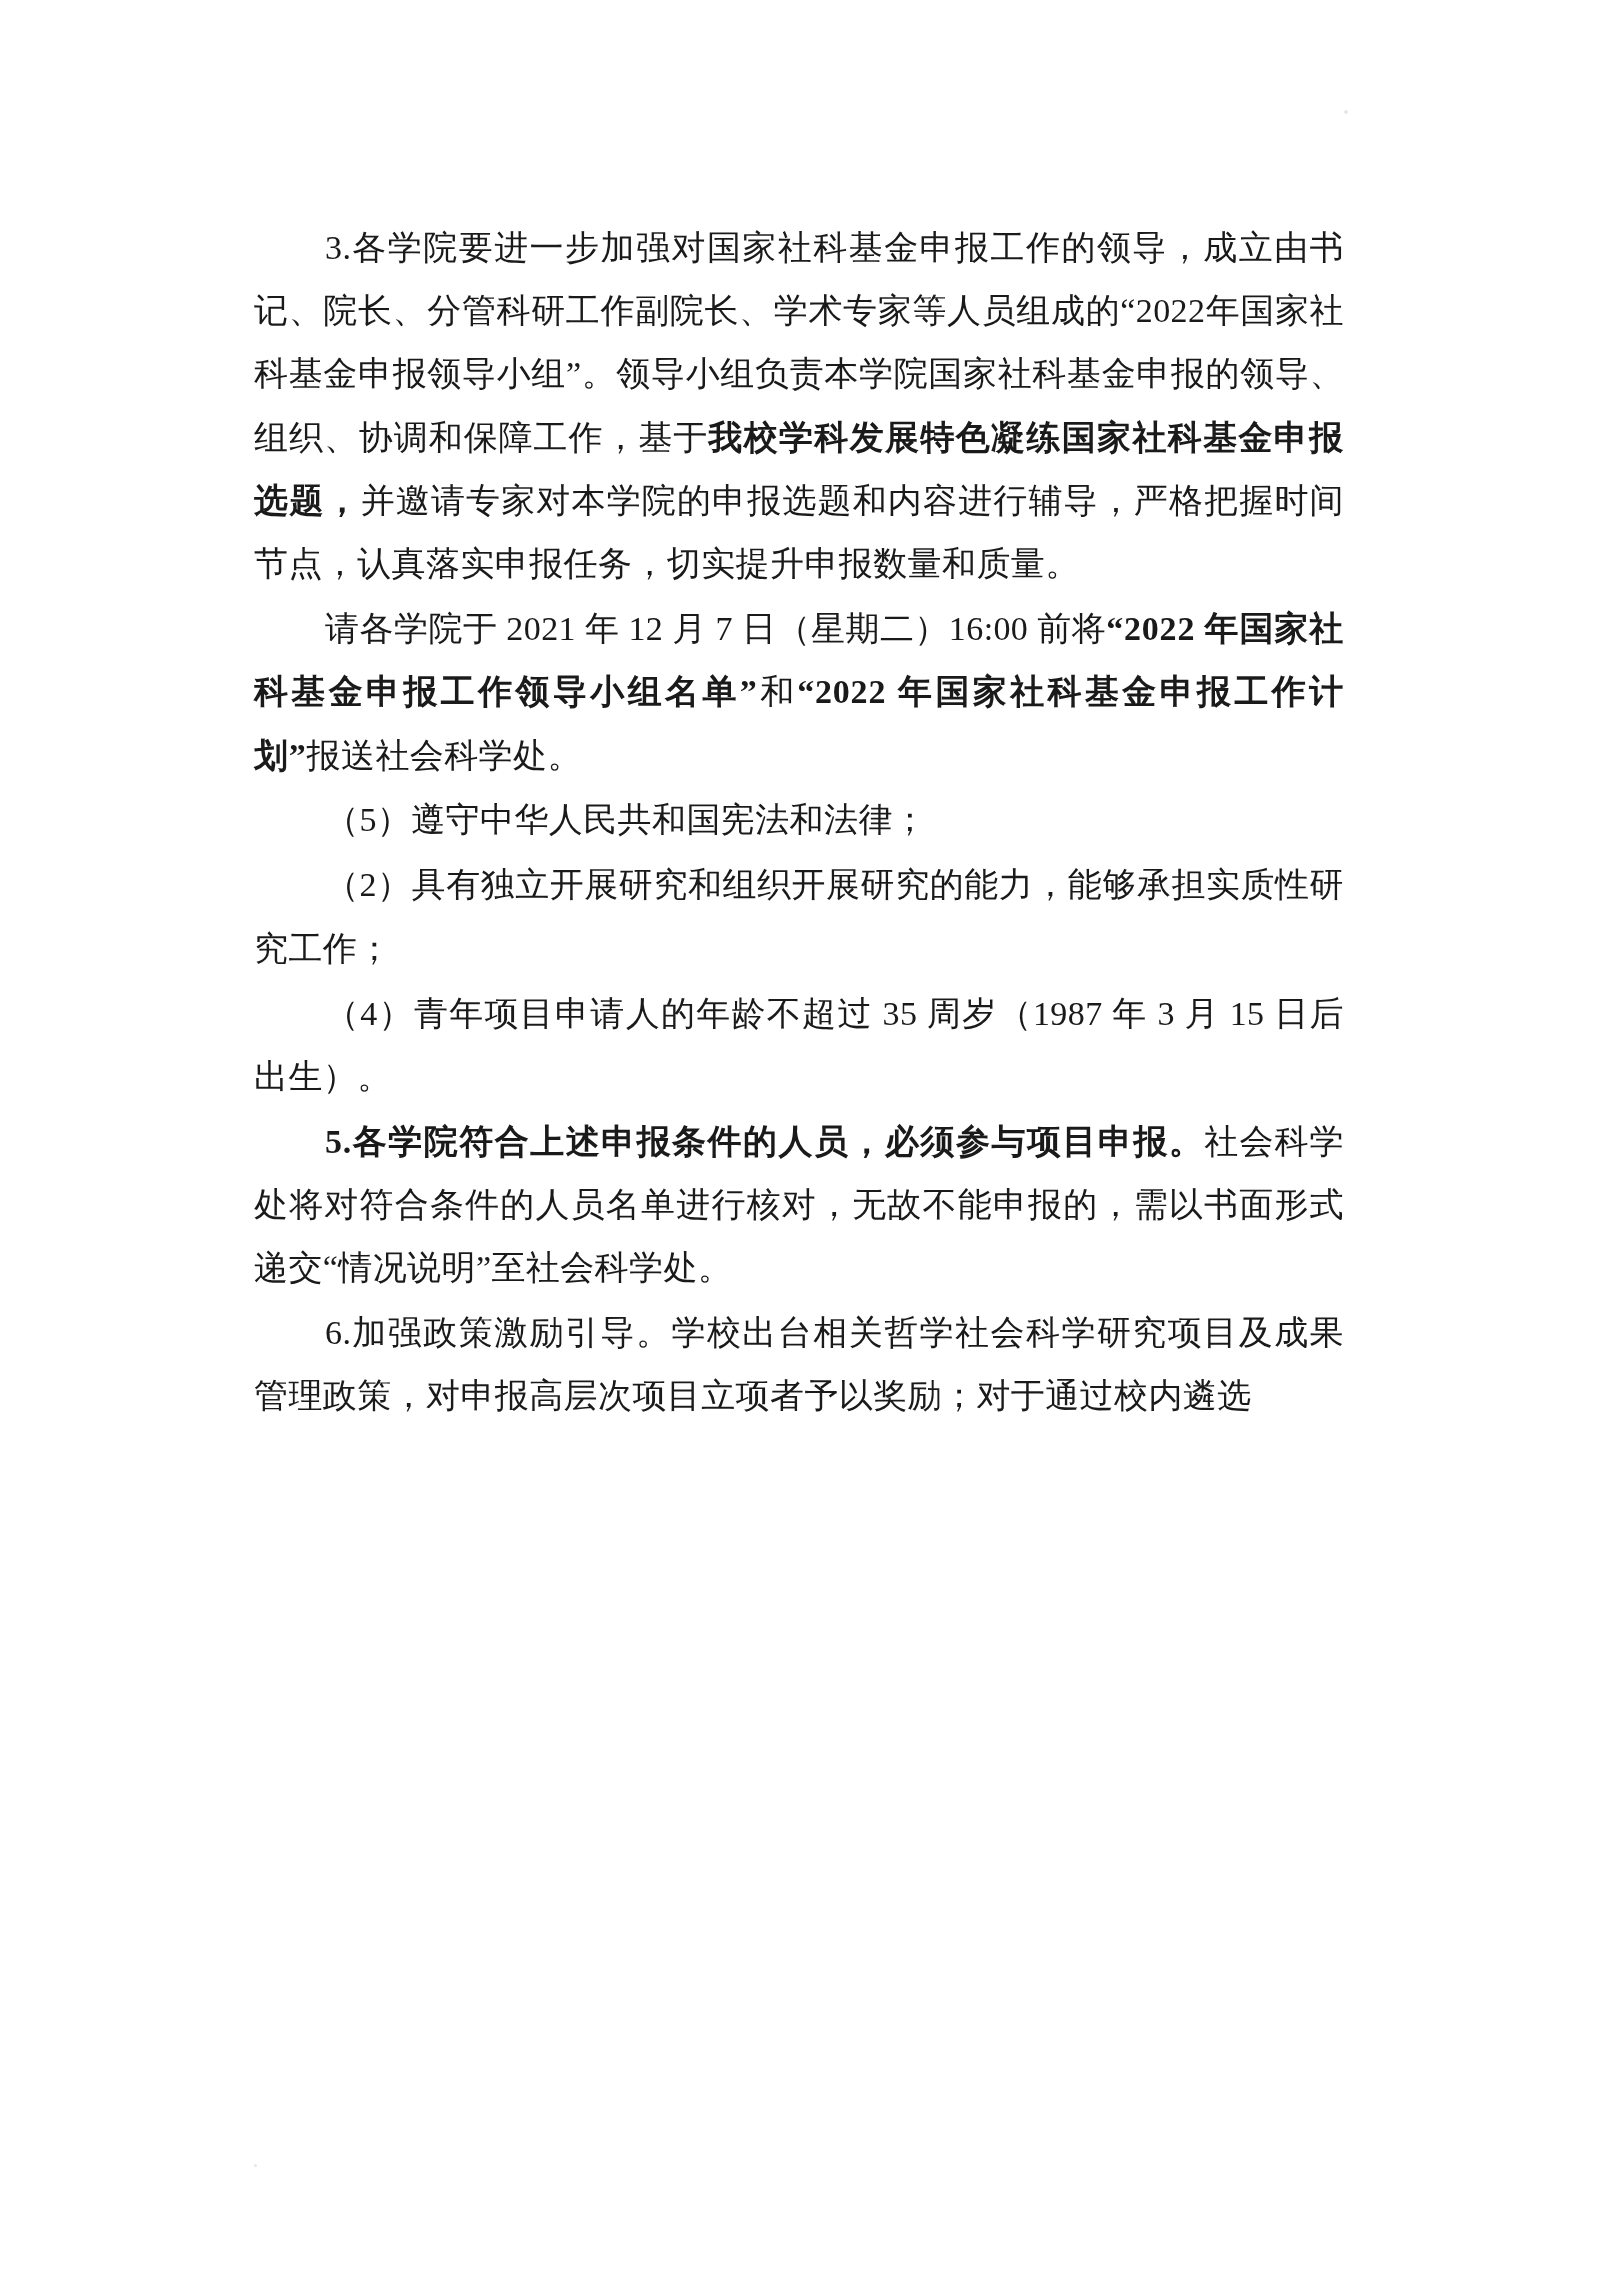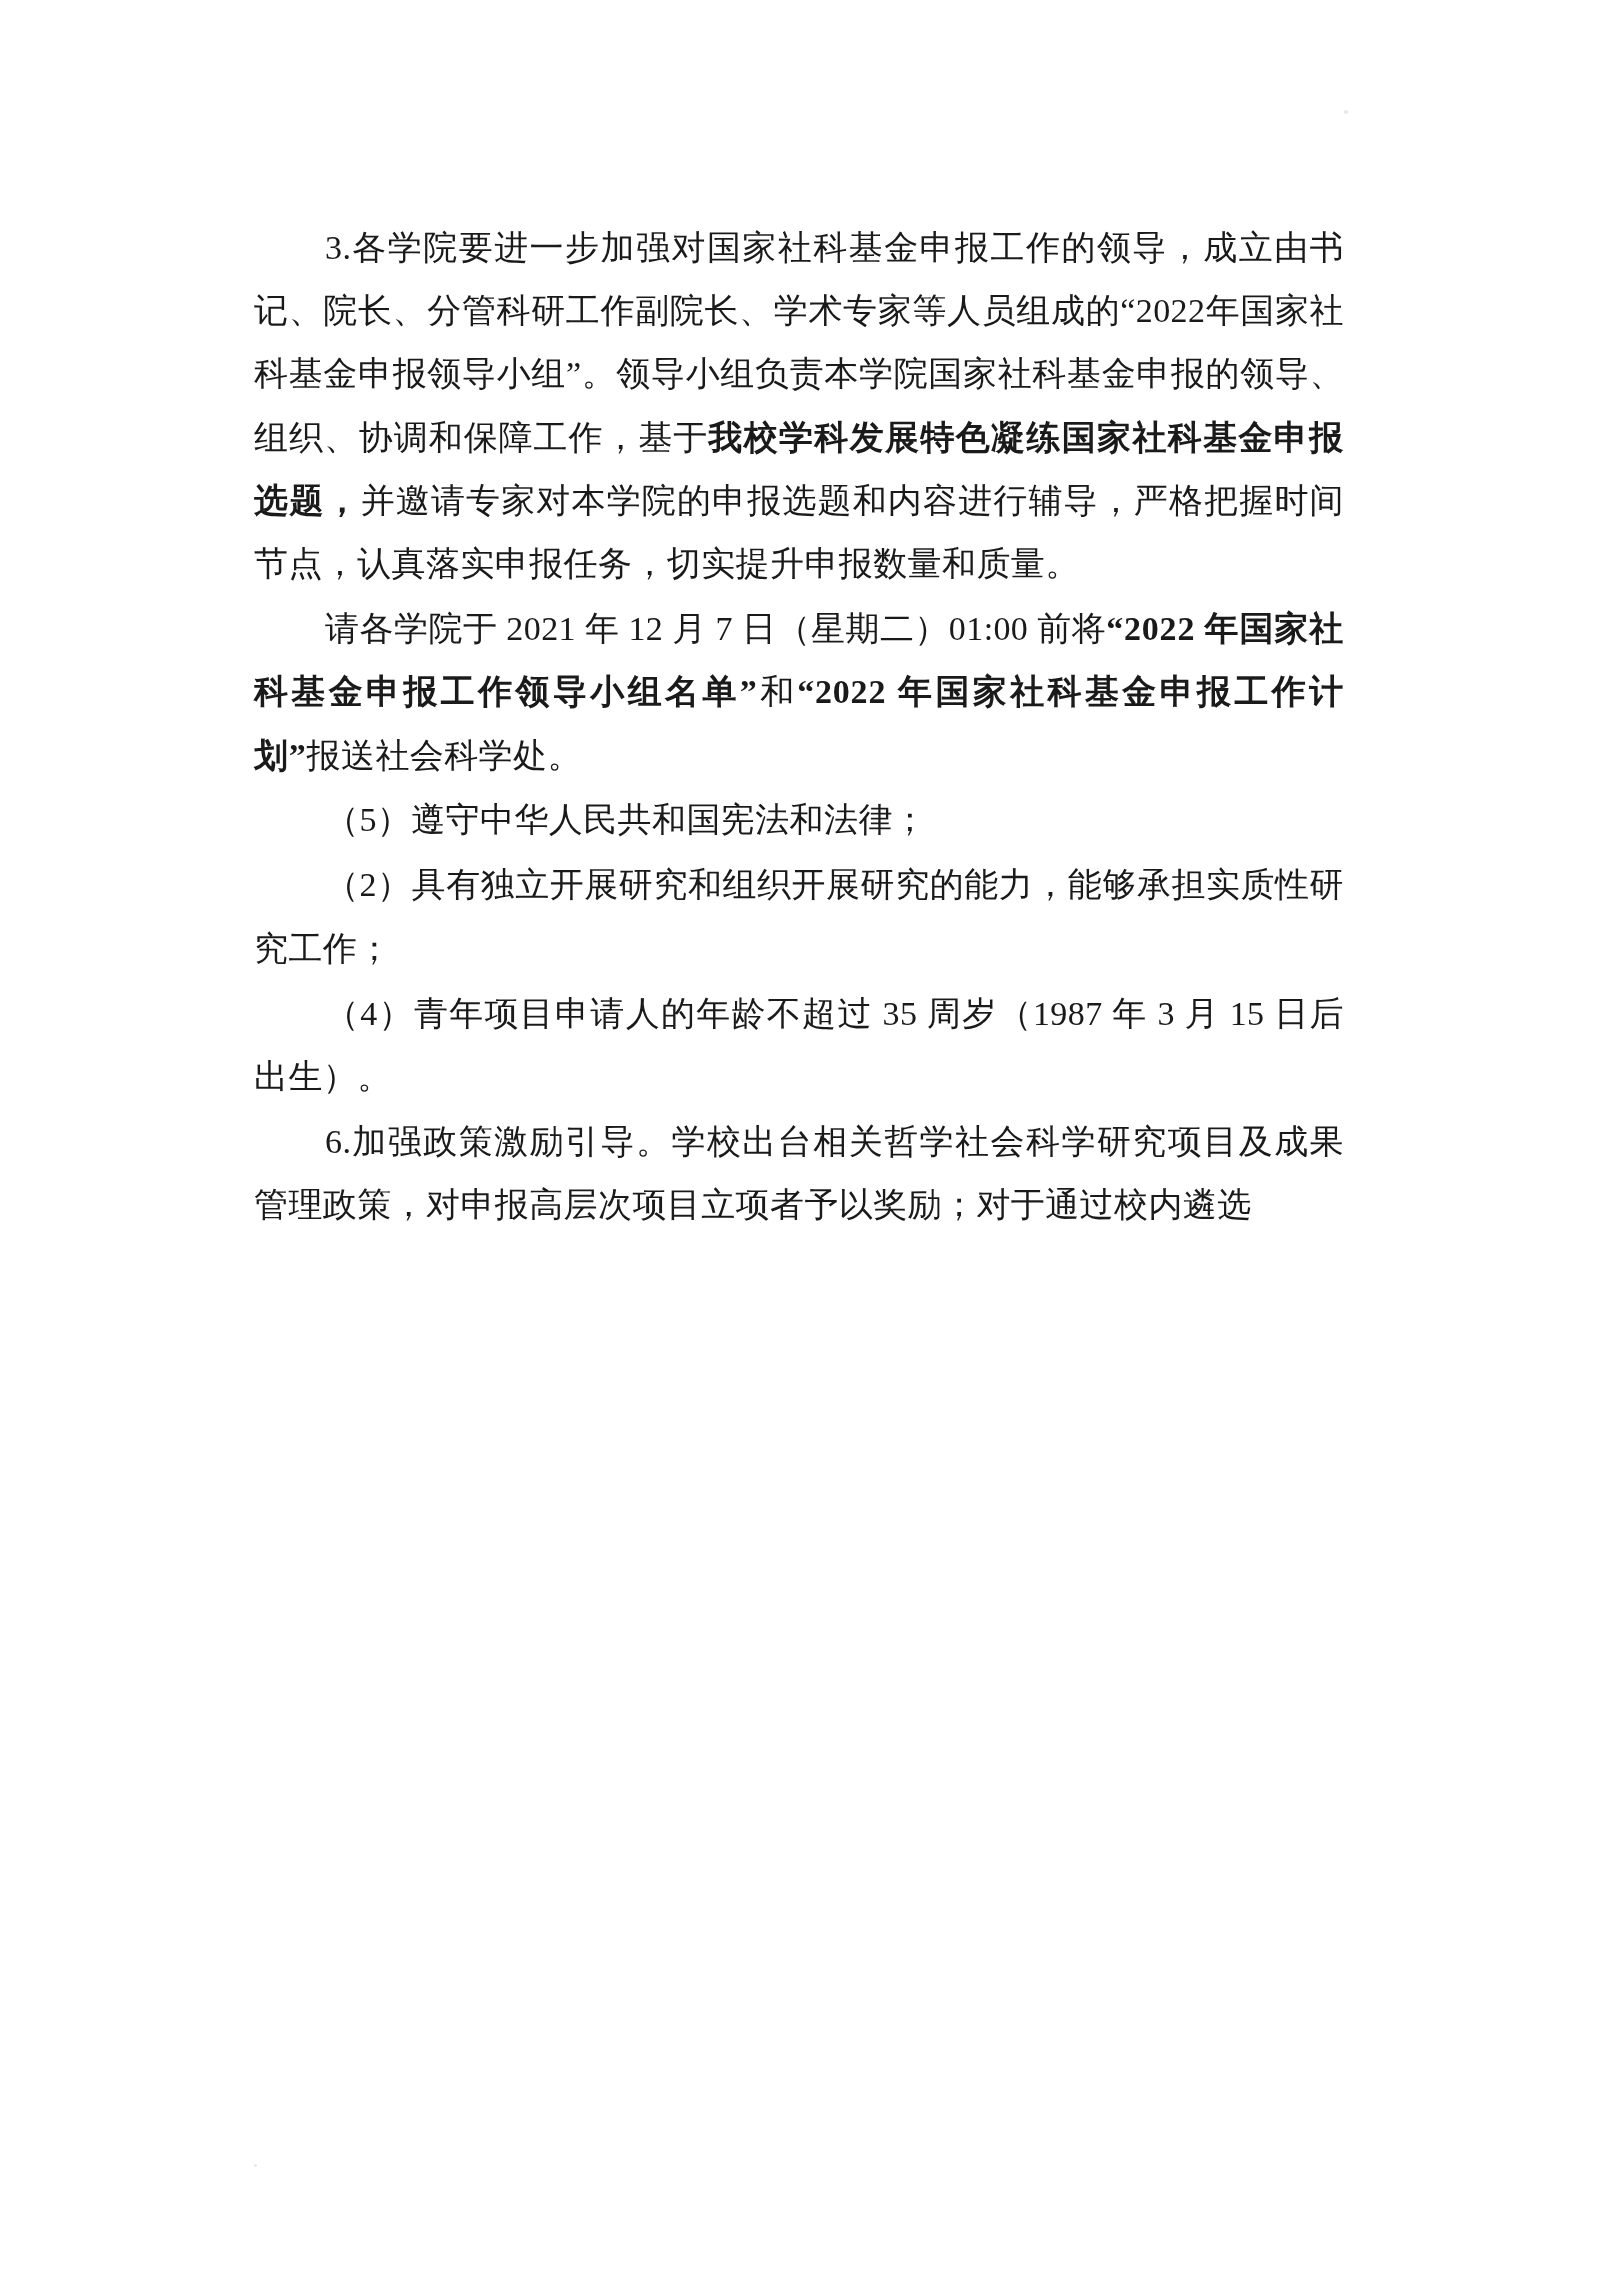--- a/index.html
+++ b/index.html
@@ -55,30 +55,31 @@
 </head>
 <body>
 
 <div class="page">
   <div class="scan-edge-top"></div>
 
   <div class="doc-body">
 
     <p class="para"><span>3.各学院要进一步加强对国家社科基金申报工作的领导，成立由书记、院长、分管科研工作副院长、学术专家等人员组成的“2022年国家社科基金申报领导小组”。领导小组负责本学院国家社科基金申报的领导、组织、协调和保障工作，基于</span><span class="bold">我校学科发展特色凝练国家社科基金申报选题，</span><span>并邀请专家对本学院的申报选题和内容进行辅导，严格把握时间节点，认真落实申报任务，切实提升申报数量和质量。</span></p>
 
-    <p class="para"><span>请各学院于 2021 年 12 月 7 日（星期二）01:00 前将</span><span class="bold">“2022 年国家社科基金申报工作领导小组名单”</span><span>和</span><span class="bold">“2022 年国家社科基金申报工作计划”</span><span>报送社会科学处。</span></p>
+    <p class="para"><span>请各学院于 2021 年 12 月 7 日（星期二）16:00 前将</span><span class="bold">“2022 年国家社科基金申报工作领导小组名单”</span><span>和</span><span class="bold">“2022 年国家社科基金申报工作计划”</span><span>报送社会科学处。</span></p>
 
 
     <p class="para"><span>（5）遵守中华人民共和国宪法和法律；</span></p>
 
     <p class="para"><span>（2）具有独立开展研究和组织开展研究的能力，能够承担实质性研究工作；</span></p>
 
 
     <p class="para"><span>（4）青年项目申请人的年龄不超过 35 周岁（1987 年 3 月 15 日后出生）。</span></p>
 
+    <p class="para"><span class="bold">5.</span><span class="bold">各学院符合上述申报条件的人员，必须参与项目申报。</span><span>社会科学处将对符合条件的人员名单进行核对，无故不能申报的，需以书面形式递交“情况说明”至社会科学处。</span></p>
 
     <p class="para"><span>6.加强政策激励引导。学校出台相关哲学社会科学研究项目及成果管理政策，对申报高层次项目立项者予以奖励；对于通过校内遴选</span></p>
 
   </div>
 
   <div class="speck" style="left:1344px; top:110px; width:4.2px; height:4.2px;"></div>
   <div class="speck" style="left:254px; top:2164px; width:3.4px; height:3.4px;"></div>
 </div>
 
 

